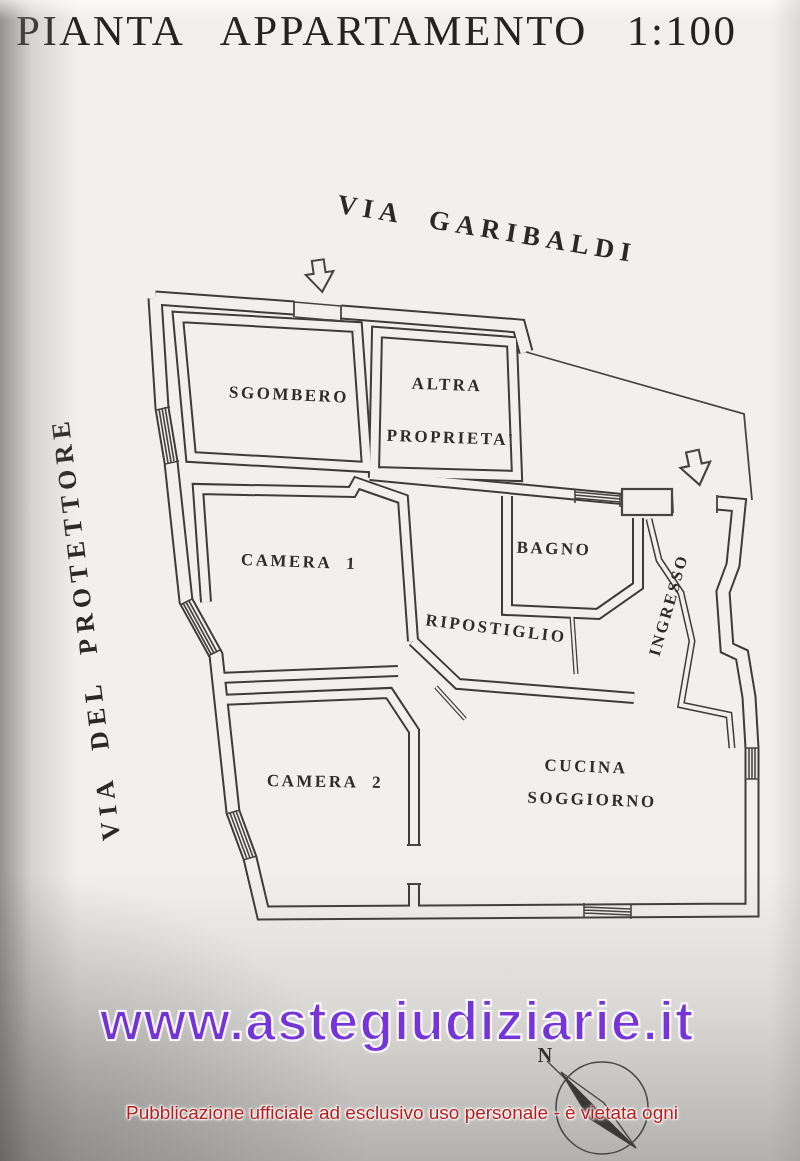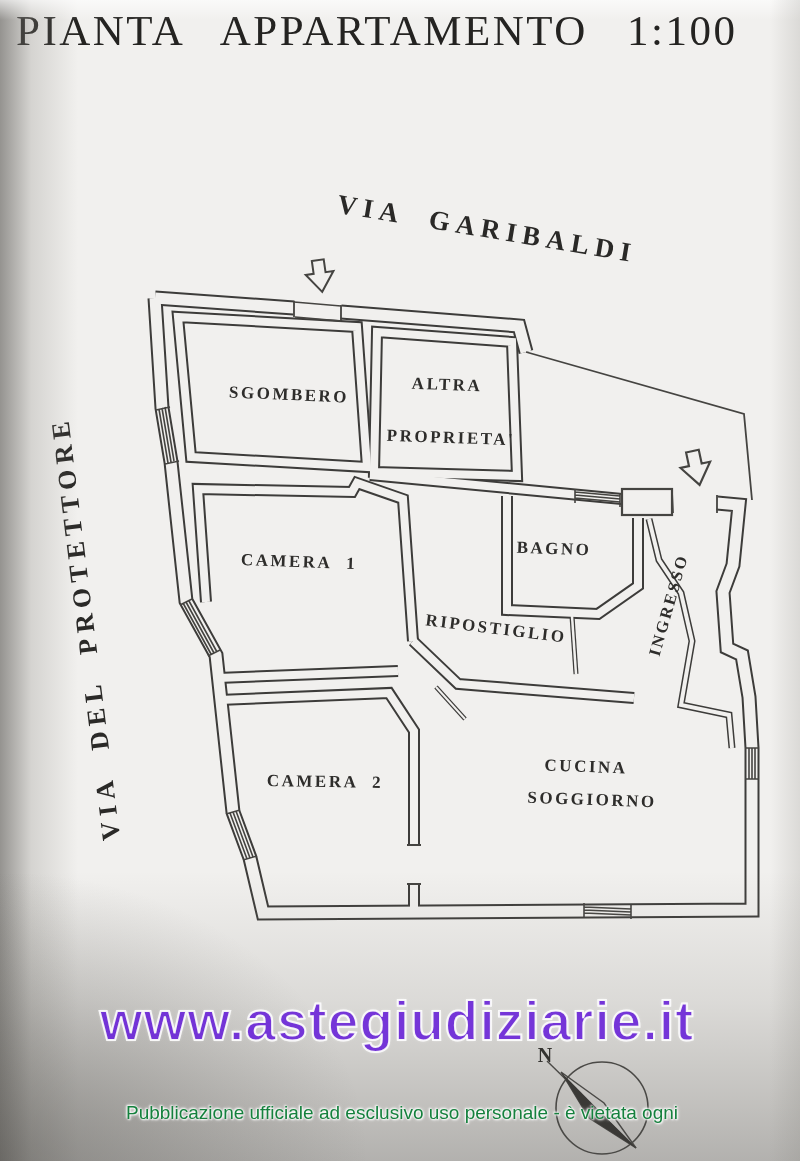--- a/index.html
+++ b/index.html
@@ -57,21 +57,21 @@
     font-size:55px;font-weight:bold;letter-spacing:1px;
     color:#6d28d9;-webkit-text-stroke:2px rgba(255,255,255,.95);
     text-shadow:0 0 3px #ffffff,0 0 1px #ffffff;opacity:.92;
   }
   #compass-n{
     position:absolute;left:545px;top:1055px;transform:translate(-50%,-50%);
     z-index:42;color:#33322f;font-family:"Liberation Serif","DejaVu Serif",serif;
     font-size:20px;font-weight:bold;
   }
   .footer-line{
-    position:absolute;white-space:nowrap;z-index:50;color:#15803d;
+    position:absolute;white-space:nowrap;z-index:50;color:#b91c1c;
     font-family:"Liberation Sans","DejaVu Sans",sans-serif;
     text-shadow:0 0 4px #fff,0 0 2px #fff,1px 1px 2px #fff,-1px -1px 2px #fff;
   }
   #footer-line-1{left:402px;top:1113px;transform:translate(-50%,-50%);font-size:19px;}
   #footer-line-2{left:395px;top:1137px;transform:translate(-50%,-50%);font-size:18.5px;}
   #compass-svg{position:absolute;left:0;top:0;z-index:41;}
 </style>
 </head>
 <body>
 

